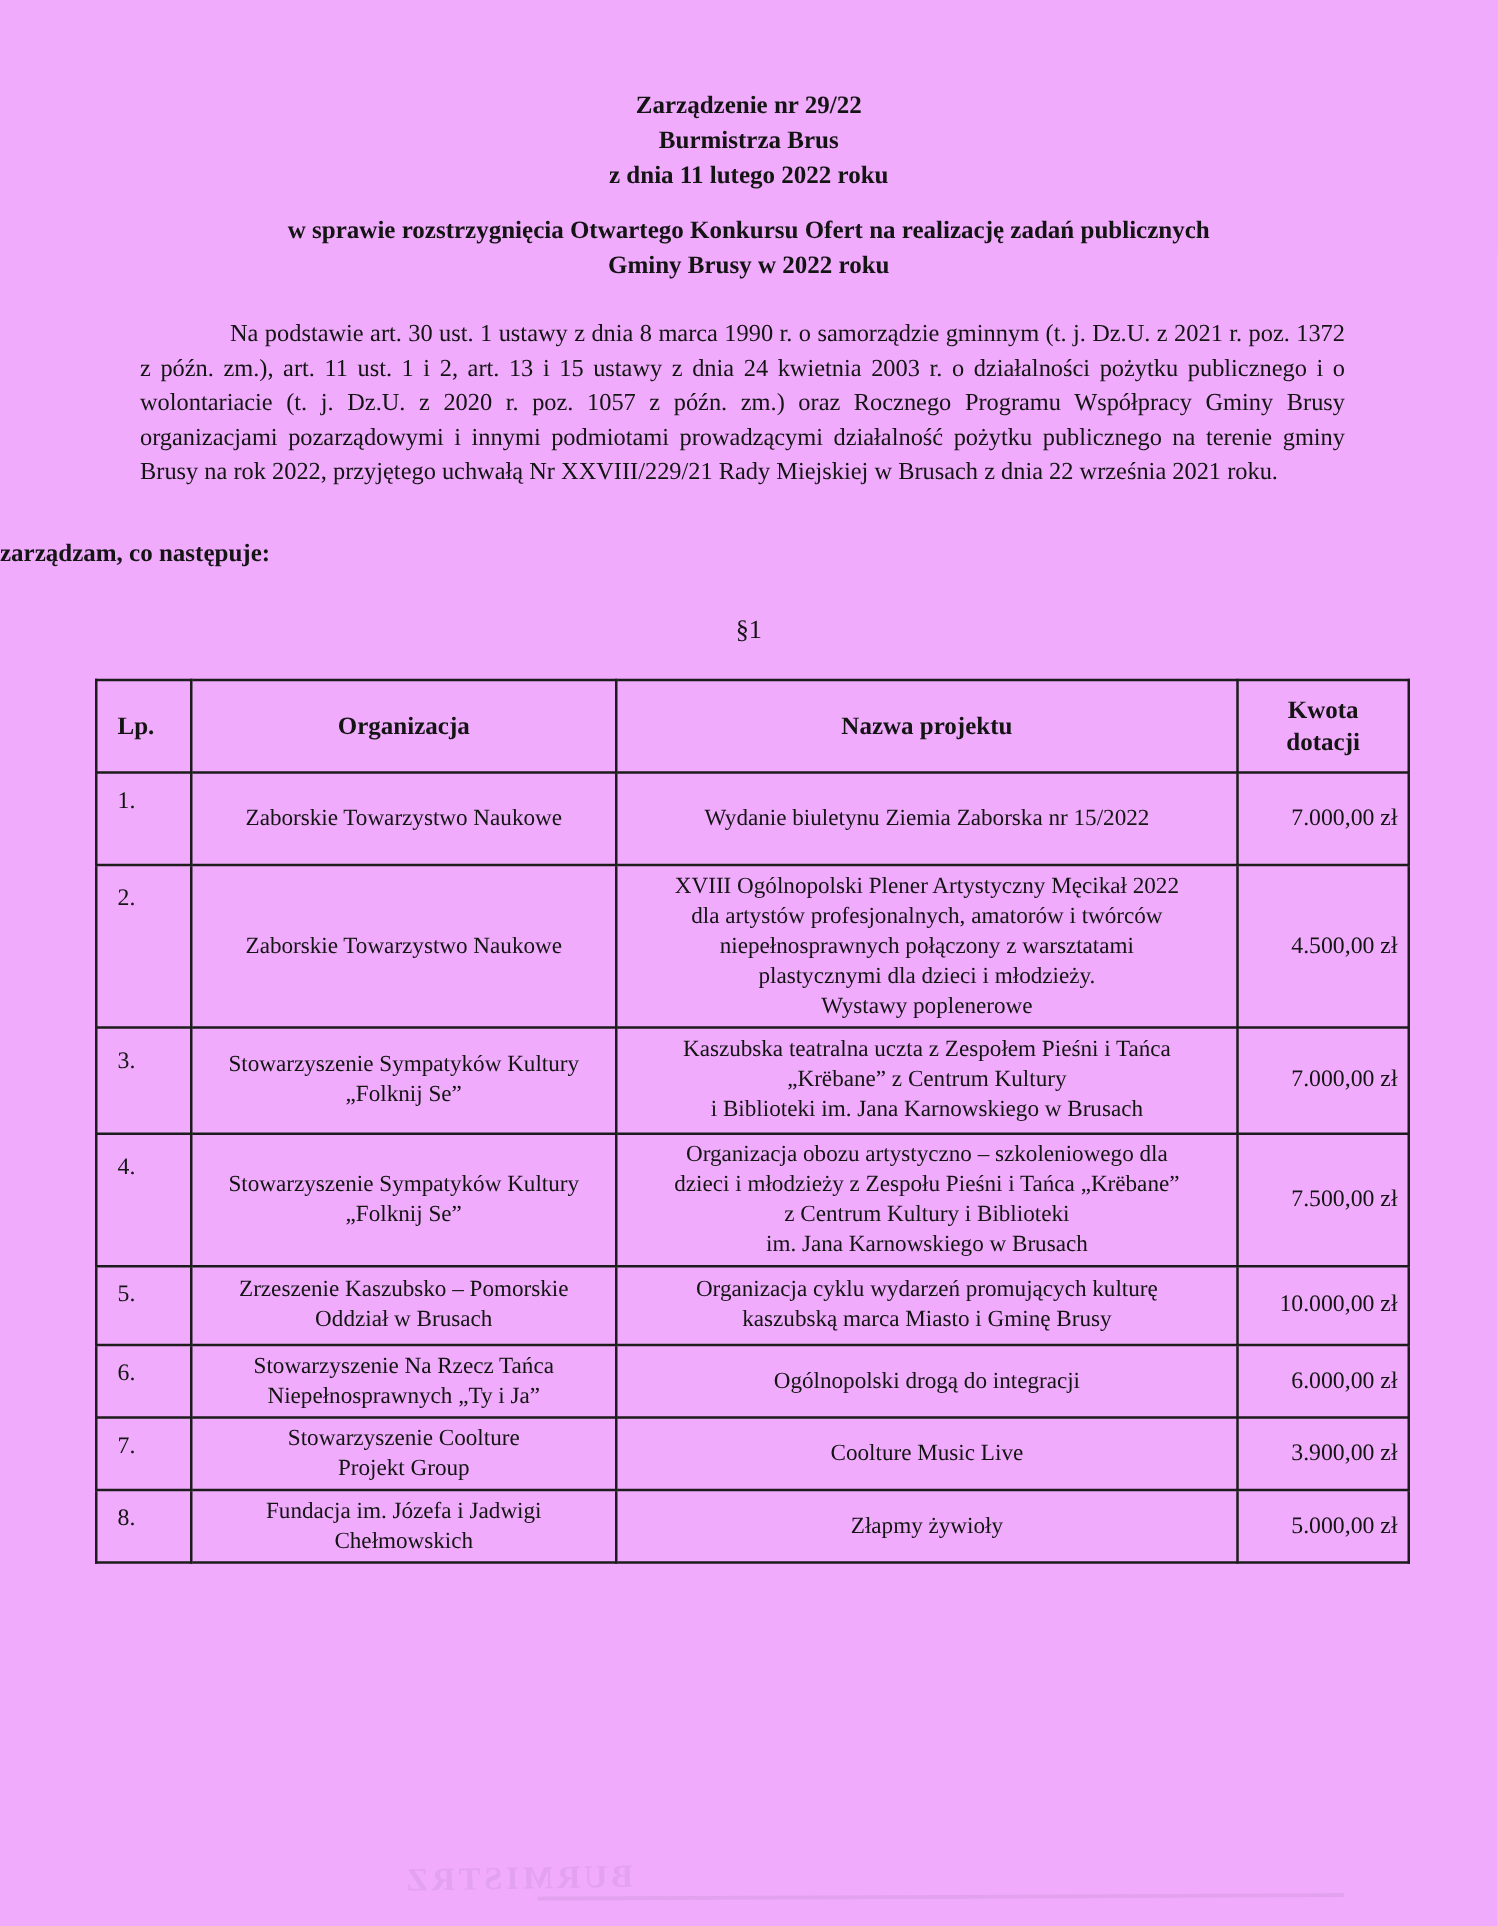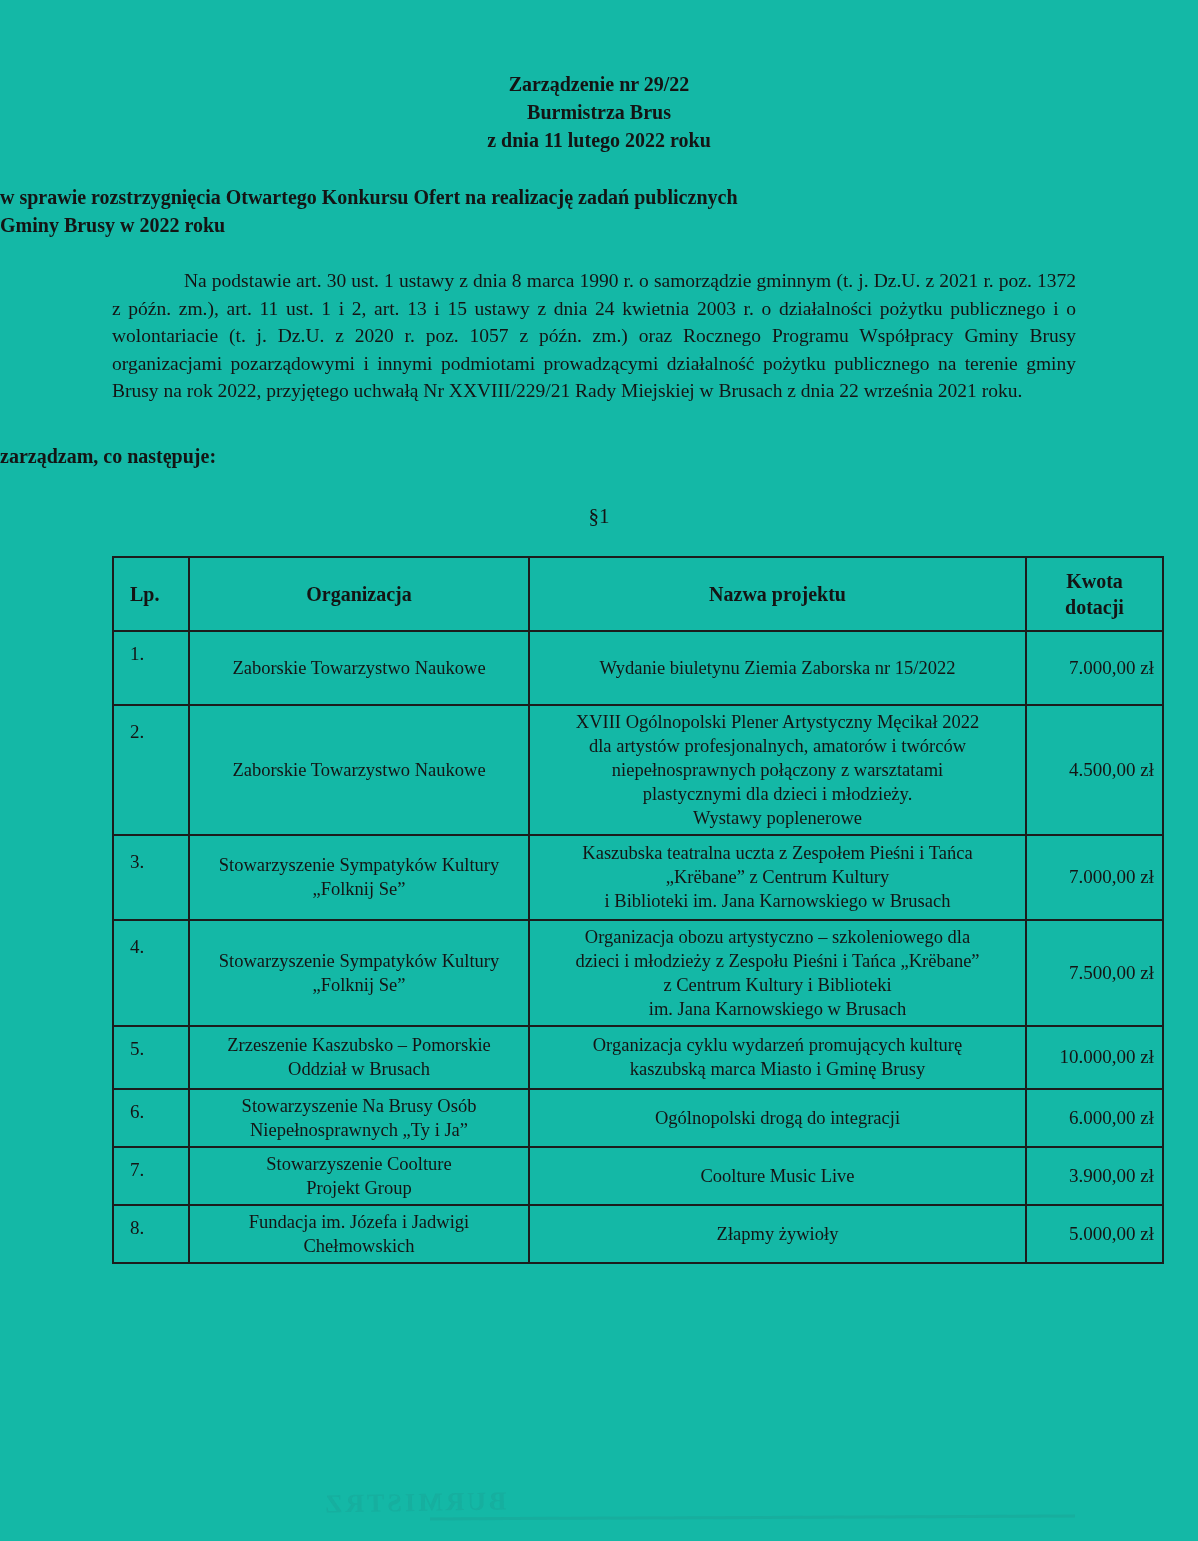--- a/index.html
+++ b/index.html
@@ -2,36 +2,36 @@
 <html lang="pl"><head>
 <meta charset="utf-8">
 <style>
   html, body { margin: 0; padding: 0; }
   body { background: #e8e8e8; }
   .page {
     position: relative;
     width: 1198px;
     height: 1541px;
     margin: 0 auto;
-    background: #14b8a6;
+    background: #f0abfc;
     color: #141414;
     font-family: "Liberation Serif", "DejaVu Serif", serif;
     overflow: hidden;
     box-sizing: border-box;
   }
   .title-block {
     padding-top: 70px;
     text-align: center;
     font-weight: bold;
     font-size: 20px;
     line-height: 28px;
   }
   .subject-block {
-    margin-top: 29px;
-    text-align: left;
+    margin-top: 16px;
+    text-align: center;
     font-weight: bold;
     font-size: 20px;
     line-height: 28px;
   }
   .legal-basis {
     margin: 28px 122px 0 112px;
     font-size: 19.5px;
     line-height: 27.5px;
     text-align: justify;
     text-indent: 72px;
@@ -46,21 +46,21 @@
     text-align: center;
     font-size: 21px;
   }
   .section-text {
     margin: 33px 122px 0 112px;
     font-size: 19.5px;
     line-height: 27.5px;
     text-align: justify;
   }
   table.grants {
-    margin: 27px 0 0 112px;
+    margin: 27px 0 0 76px;
     width: 1050px;
     border-collapse: collapse;
     table-layout: fixed;
   }
   .grants th, .grants td {
     border: 2px solid #1c1c1c;
     vertical-align: middle;
     box-sizing: border-box;
     padding: 4px 6px;
   }
@@ -208,21 +208,21 @@
       <tr>
         <td class="lp">5.</td>
         <td>Zrzeszenie Kaszubsko – Pomorskie
 Oddział w Brusach</td>
         <td>Organizacja cyklu wydarzeń promujących kulturę
 kaszubską marca Miasto i Gminę Brusy</td>
         <td class="amount">10.000,00 zł</td>
       </tr>
       <tr>
         <td class="lp">6.</td>
-        <td>Stowarzyszenie Na Brusy Osób
+        <td>Stowarzyszenie Na Rzecz Tańca
 Niepełnosprawnych „Ty i Ja”</td>
         <td>Ogólnopolski drogą do integracji</td>
         <td class="amount">6.000,00 zł</td>
       </tr>
       <tr>
         <td class="lp">7.</td>
         <td>Stowarzyszenie Coolture
 Projekt Group</td>
         <td>Coolture Music Live</td>
         <td class="amount">3.900,00 zł</td>

